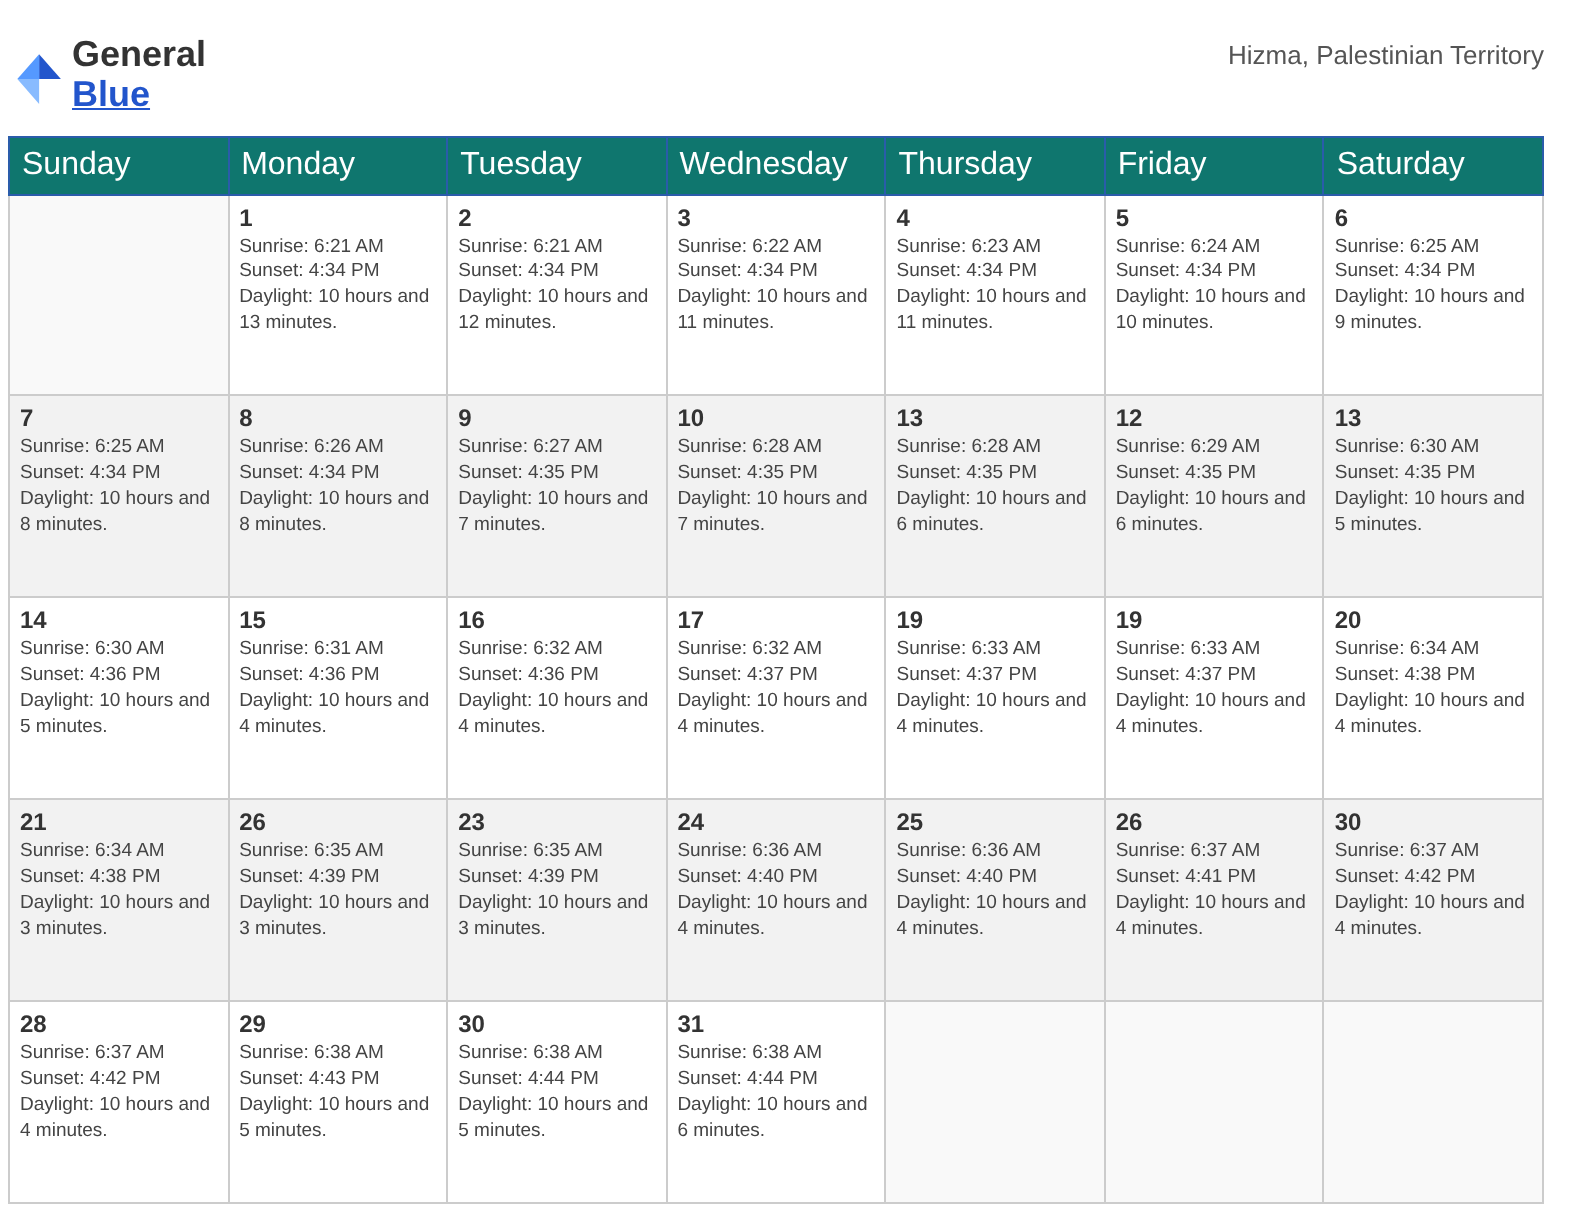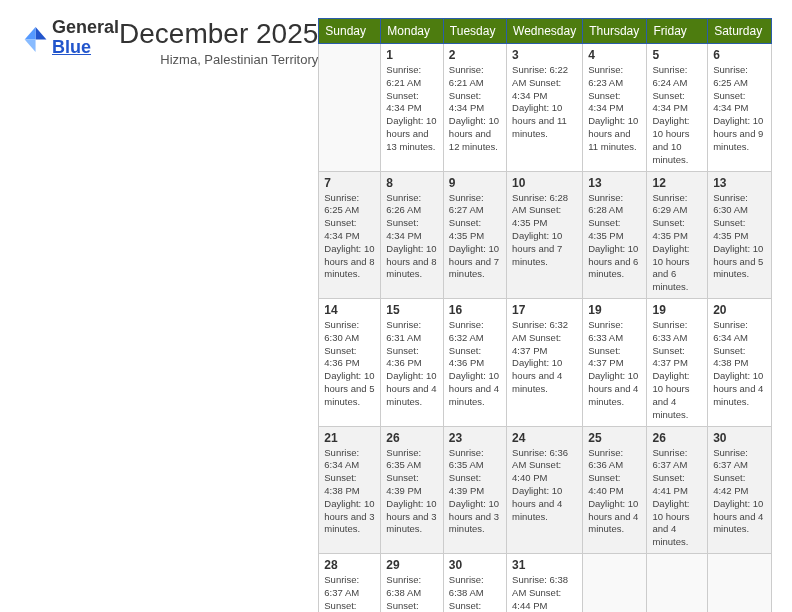--- a/index.html
+++ b/index.html
@@ -6,23 +6,23 @@
     body {
       font-family: Arial, sans-serif;
       background: #fff;
       width: 792px;
       height: 612px;
       overflow: hidden;
     }
     .page {
       width: 792px;
       height: 612px;
-      padding: 18px 20px 10px 20px;
+      padding: 18px 20px 10px 4px;
       display: flex;
-      flex-direction: row;
+      flex-direction: column;
     }
     .header {
       display: flex;
       justify-content: space-between;
       align-items: flex-start;
       margin-bottom: 10px;
     }
     .logo {
       display: flex;
       align-items: center;
@@ -51,25 +51,25 @@
       font-size: 13px;
       color: #555;
       margin-top: 2px;
     }
     .calendar {
       width: 100%;
       border-collapse: collapse;
       flex: 1;
     }
     .calendar th {
-      background-color: #4d7c0f;
+      background-color: #0f766e;
       color: #fff;
       text-align: left;
       padding: 5px 6px;
-      font-size: 12px;
+      font-size: 16px;
       font-weight: normal;
       border: 1px solid #2a5caa;
     }
     .calendar td {
       border: 1px solid #ccc;
       vertical-align: top;
       padding: 4px 5px;
       width: calc(100% / 7);
       background: #fff;
     }
@@ -102,21 +102,20 @@
         <polygon points="20,4 34,20 20,20" fill="#2255cc"></polygon>
         <polygon points="20,4 20,20 6,20" fill="#5599ff"></polygon>
         <polygon points="6,20 20,20 20,36" fill="#88bbff"></polygon>
       </svg>
       <div class="logo-text">
         <span class="logo-general">General</span><br>
         <span class="logo-blue">Blue</span>
       </div>
     </div>
     <div class="title-block">
-      <div class="month-year">December 2025</div>
       <div class="location">Hizma, Palestinian Territory</div>
     </div>
   </div>
 
   <table class="calendar">
     <thead>
       <tr>
       <th>Sunday</th>
           <th>Monday</th>
           <th>Tuesday</th>

